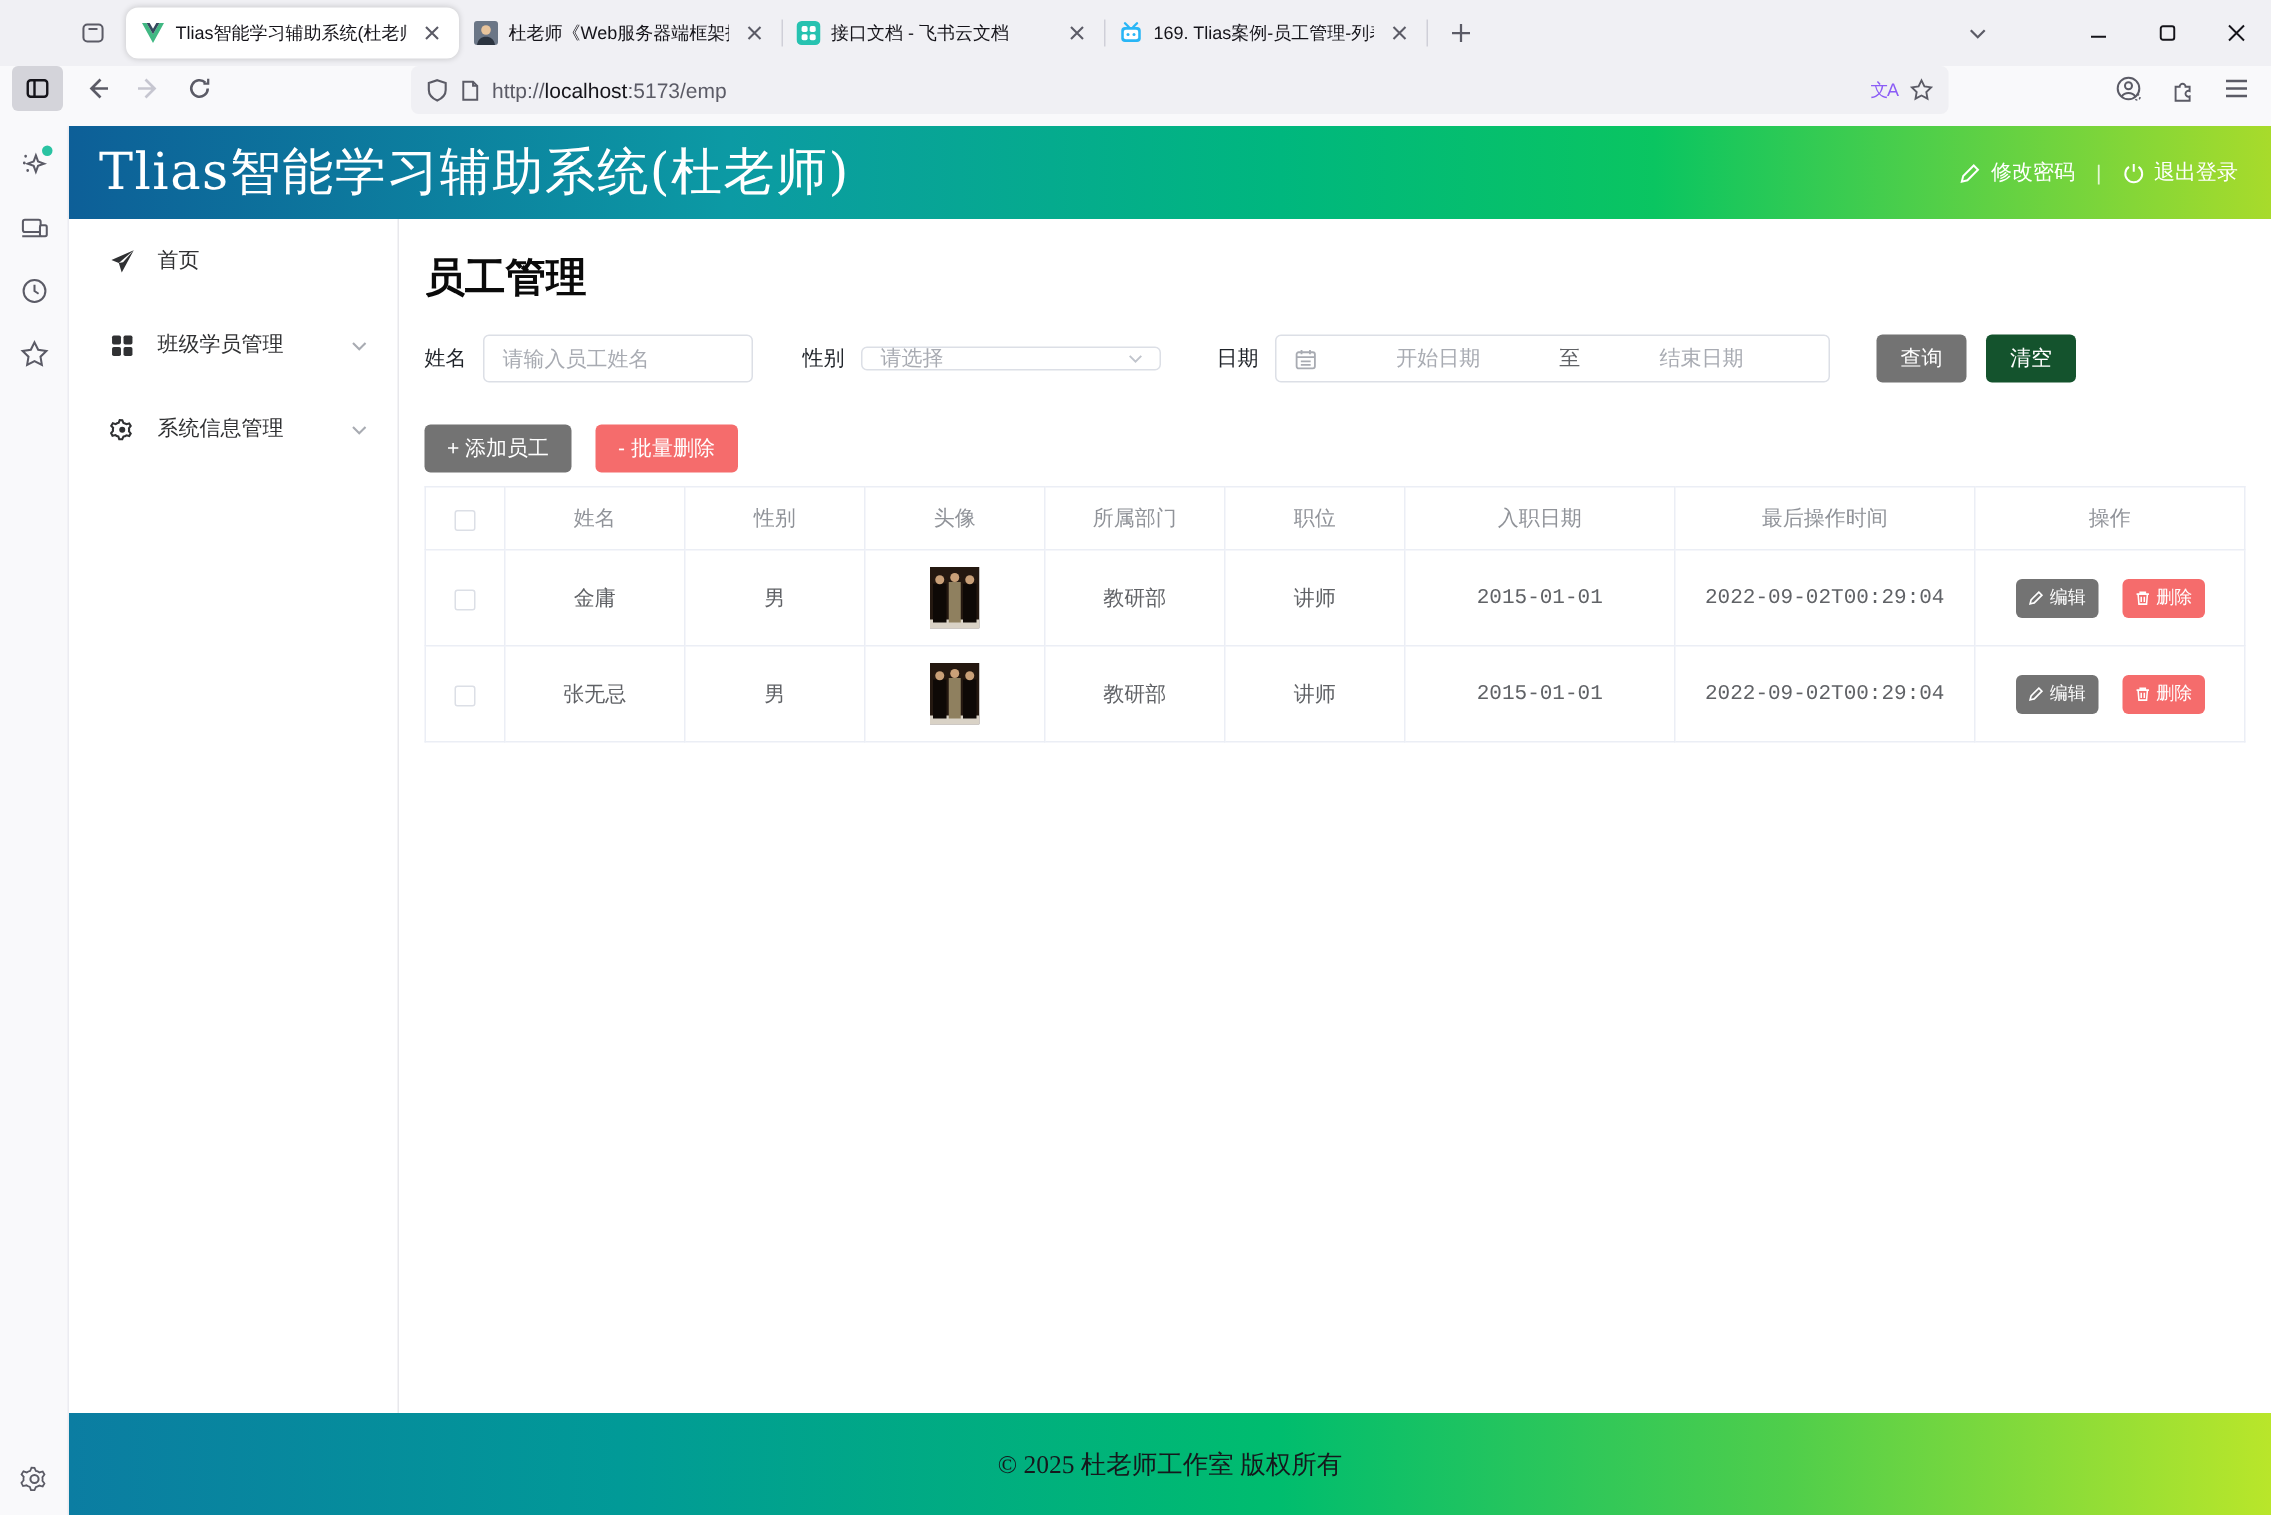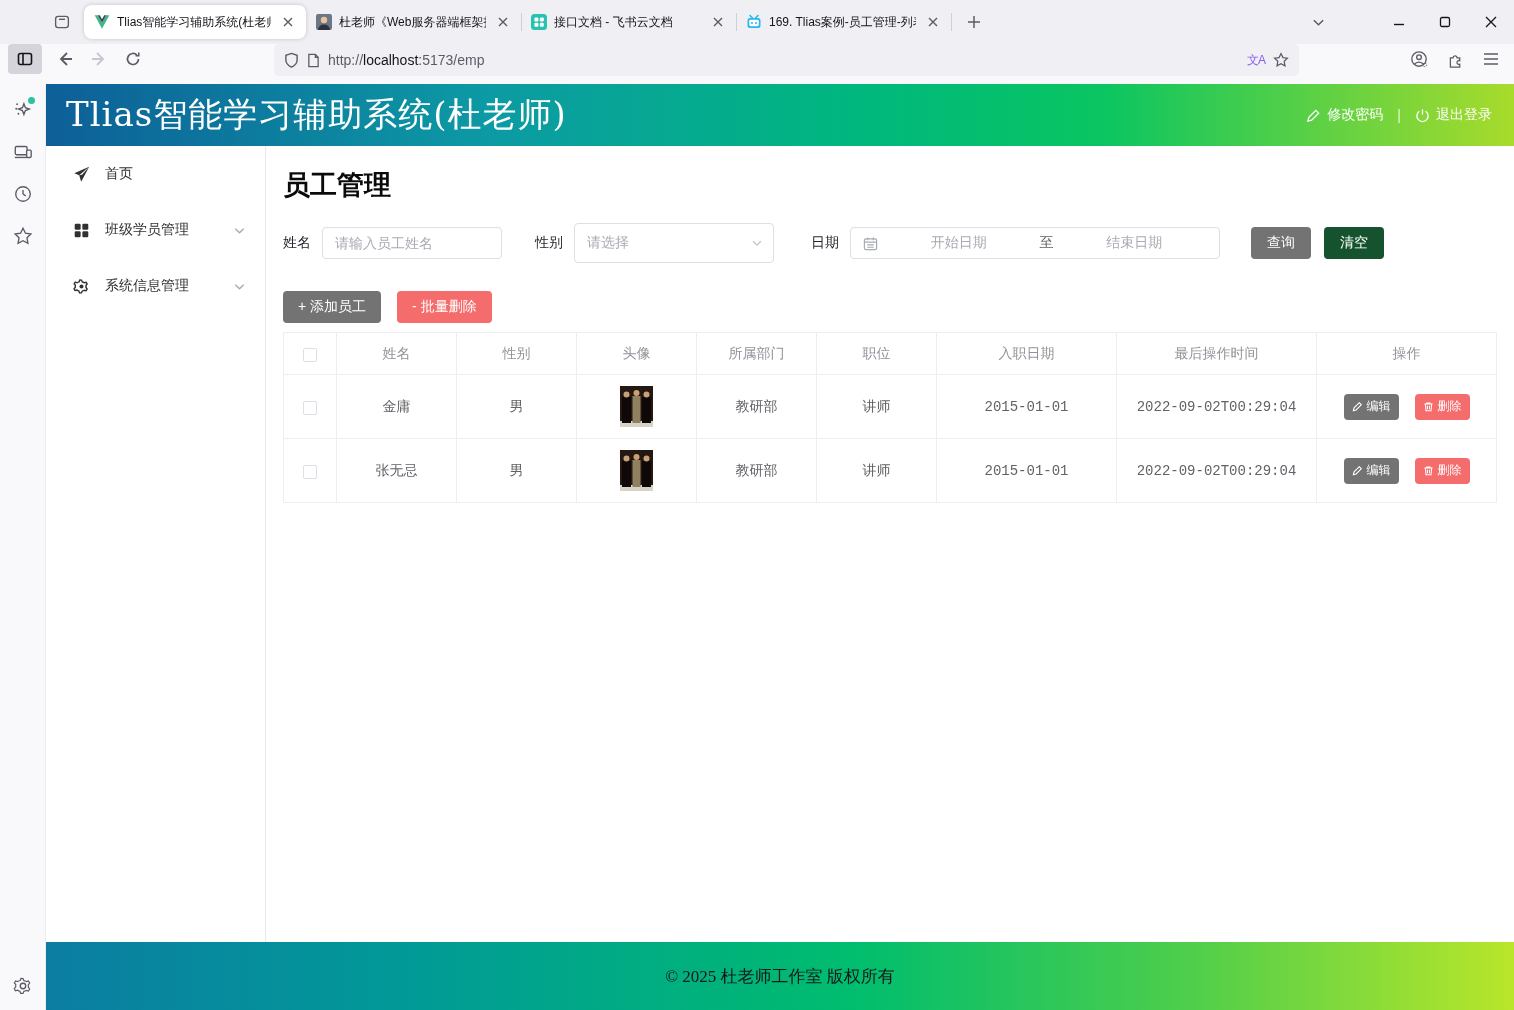--- a/index.html
+++ b/index.html
@@ -57,21 +57,21 @@
   .nav-item svg.mi { width:17px; height:17px; flex:none; }
   .nav-chevron { color:#a8abb2; }
 
   .app-main { flex:1; padding:0 13px 0 17px; overflow:hidden; }
   .page-title { font-size:27px; font-weight:700; color:#0a0a0a; margin:21px 0 20px; }
 
   .filters { display:flex; align-items:center; margin-bottom:28px; }
   .f-label { font-size:14px; color:#1f2329; margin-right:11px; white-space:nowrap; }
   .text-input { width:180px; height:32px; border:1px solid #dcdfe6; border-radius:4px; padding:0 12px; font-size:14px; font-family:inherit; color:#606266; }
   .text-input::placeholder { color:#a8abb2; }
-  .select-box { width:200px; height:40px; border:1px solid #dcdfe6; border-radius:4px; display:flex; align-items:center; padding:0 10px 0 12px; color:#a8abb2; cursor:pointer; }
+  .select-box { width:200px; height:16px; border:1px solid #dcdfe6; border-radius:4px; display:flex; align-items:center; padding:0 10px 0 12px; color:#a8abb2; cursor:pointer; }
   .select-box .ph { flex:1; }
   .daterange { width:370px; height:32px; border:1px solid #dcdfe6; border-radius:4px; display:flex; align-items:center; padding:0 12px; gap:8px; }
   .daterange .ph { color:#a8abb2; flex:1; text-align:center; }
   .range-sep { color:#606266; }
   .gap33 { width:33px; } .gap37 { width:37px; } .gap31 { width:31px; } .gap13 { width:13px; }
   .btn { border:none; border-radius:4px; height:32px; padding:0 16px; font-size:14px; font-family:inherit; color:#fff; cursor:pointer; white-space:nowrap; }
   .btn-primary { background:#737373; }
   .btn-info { background:#14532d; }
   .btn-danger { background:#f56c6c; }
 

